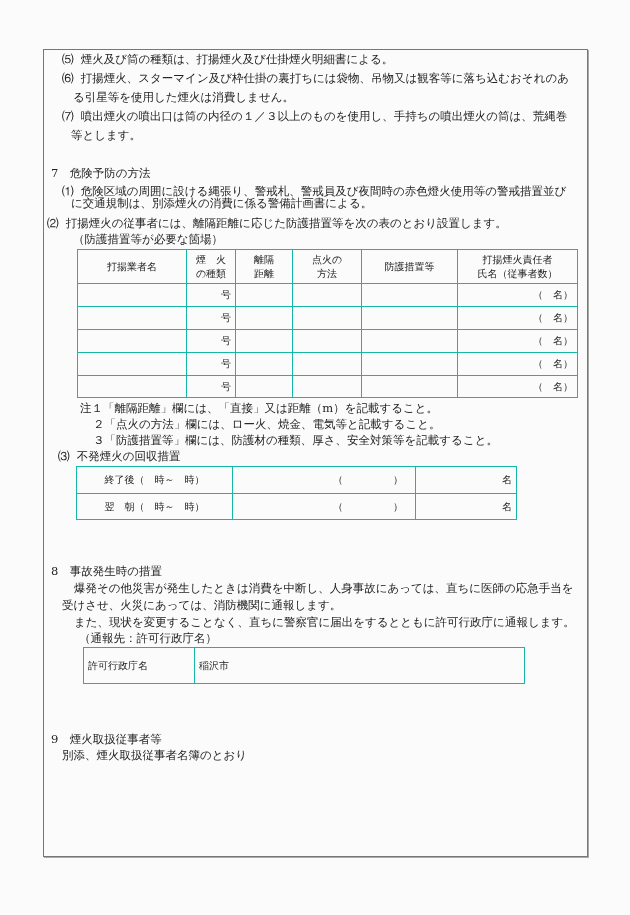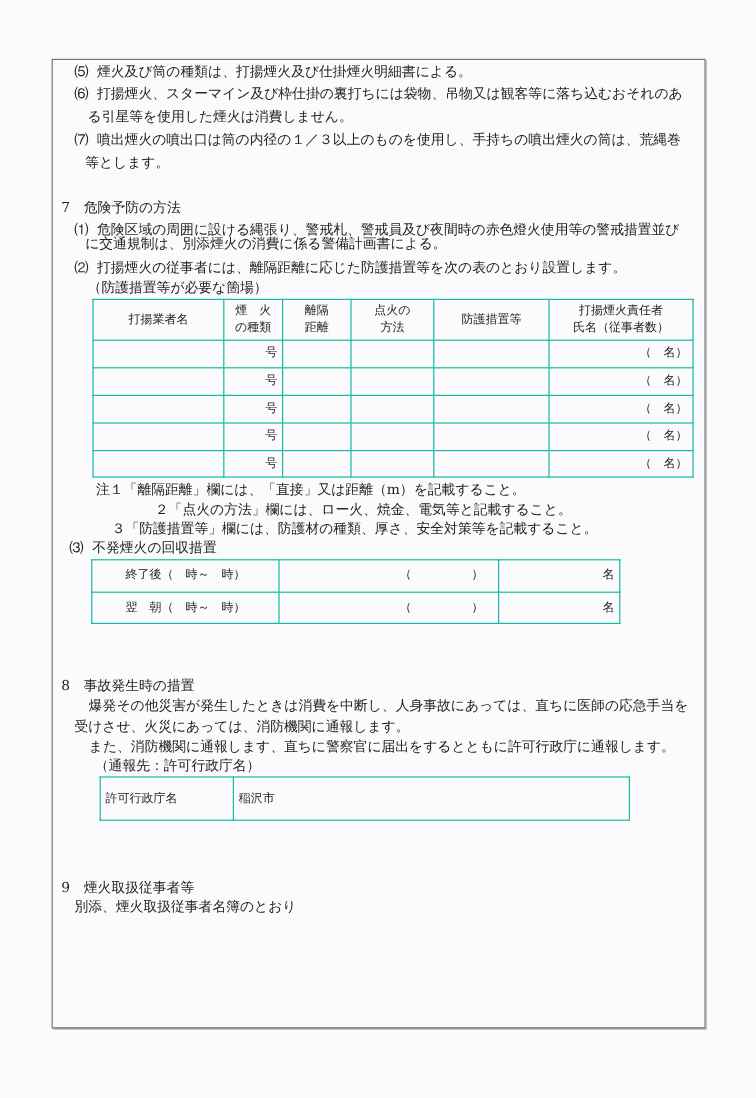--- a/index.html
+++ b/index.html
@@ -38,21 +38,21 @@
   <span>噴出煙火の噴出口は筒の内径の１／３以上のものを使用し、手持ちの噴出煙火の筒は、荒縄巻</span>
 </div>
 <div class="abs" style="left:71px;top:128px;">等とします。</div>
 
 <div class="abs" style="left:51px;top:166px;">7　危険予防の方法</div>
 <div class="abs" style="left:62px;top:184px;">
   <span>⑴</span>&nbsp;
   <span>危険区域の周囲に設ける縄張り、警戒札、警戒員及び夜間時の赤色燈火使用等の警戒措置並び</span>
 </div>
 <div class="abs" style="left:71px;top:196px;">に交通規制は、別添煙火の消費に係る警備計画書による。</div>
-<div class="abs" style="left:62px;top:216px;">
+<div class="abs" style="left:47px;top:216px;">
   <span>⑵</span>&nbsp;
   <span>打揚煙火の従事者には、離隔距離に応じた防護措置等を次の表のとおり設置します。</span>
 </div>
 <div class="abs" style="left:73px;top:232px;">（防護措置等が必要な箇場）</div>
 
 <table style="left:77px;top:249px;width:500px;">
   <colgroup>
     <col style="width:109px">
       <col style="width:49px">
       <col style="width:57px">
@@ -110,21 +110,21 @@
     <td class="r">号</td>
     <td></td>
     <td></td>
     <td></td>
     <td class="r">（　名）</td>
   </tr>
 </tbody>
   </table>
 
 <div class="abs" style="left:80px;top:401px;">注１「離隔距離」欄には、「直接」又は距離（m）を記載すること。</div>
-<div class="abs" style="left:93px;top:417px;margin-left:36px;">２「点火の方法」欄には、ロー火、焼金、電気等と記載すること。</div>
+<div class="abs" style="left:93px;top:417px;">２「点火の方法」欄には、ロー火、焼金、電気等と記載すること。</div>
 <div class="abs" style="left:93px;top:433px;">３「防護措置等」欄には、防護材の種類、厚さ、安全対策等を記載すること。</div>
 <div class="abs" style="left:58px;top:449px;">
   <span>⑶</span>&nbsp;
   <span>不発煙火の回収措置</span>
 </div>
 
 <table style="left:76px;top:466px;width:440px;">
   <colgroup>
       <col style="width:156px">
       <col style="width:183px">
@@ -140,21 +140,21 @@
     <td class="l">翌　朝（　時～　時）</td>
     <td class="r" style="padding-right:12px">（　　　　　）</td>
     <td class="r">名</td>
   </tr>
 </tbody>
   </table>
 
 <div class="abs" style="left:51px;top:564px;">8　事故発生時の措置</div>
 <div class="abs" style="left:74px;top:581px;">爆発その他災害が発生したときは消費を中断し、人身事故にあっては、直ちに医師の応急手当を</div>
 <div class="abs" style="left:62px;top:598px;">受けさせ、火災にあっては、消防機関に通報します。</div>
-<div class="abs" style="left:74px;top:615px;">また、消防機関に通報します、直ちに警察官に届出をするとともに許可行政庁に通報します。</div>
+<div class="abs" style="left:74px;top:615px;">また、現状を変更することなく、直ちに警察官に届出をするとともに許可行政庁に通報します。</div>
 <div class="abs" style="left:79px;top:631px;">（通報先：許可行政庁名）</div>
 
 <table style="left:83px;top:647px;width:441px;border-radius:16px;">
   <colgroup>
       <col style="width:111px">
       <col style="width:330px">
     </colgroup>
   <tbody>
       <tr style="height:36px;">
     <td>許可行政庁名</td>

